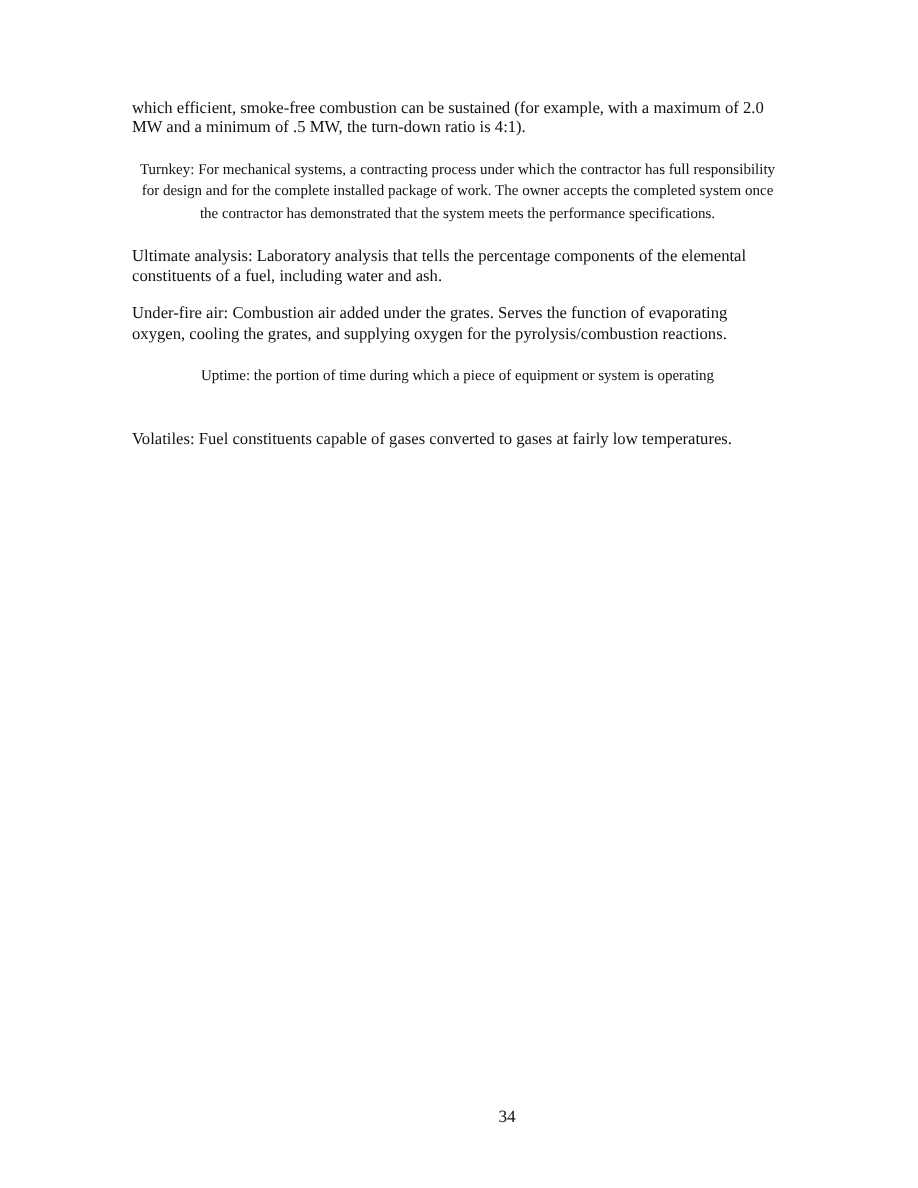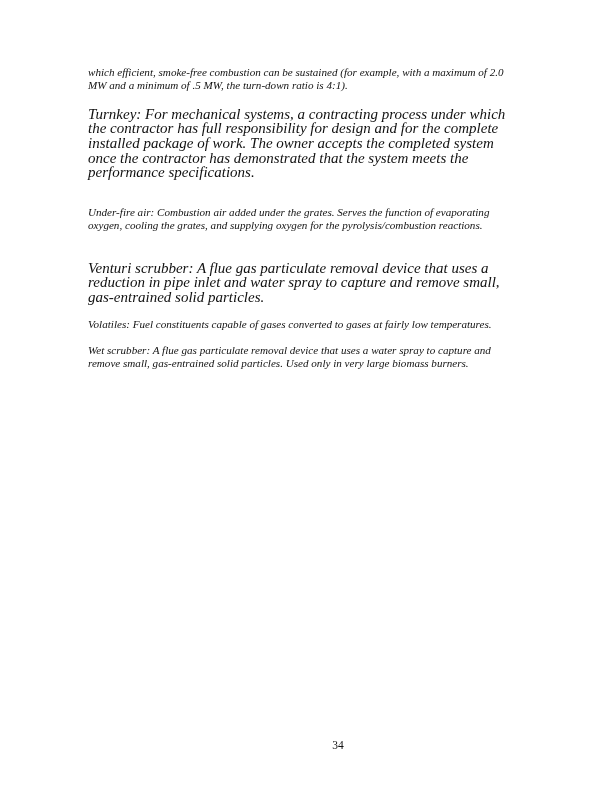--- a/index.html
+++ b/index.html
@@ -19,35 +19,35 @@
     font-family: "Liberation Serif", "DejaVu Serif", serif;
     color: #000000;
     -webkit-font-smoothing: antialiased;
   }
 
   .content {
     position: absolute;
     left: 88px;
     top: 66px;
     width: 434px;
-    font-style: italic;
   }
 
   
   .para {
     margin: 0 0 0 0;
     text-align: left;
     color: #111111;
     hyphens: none;
   }
 
   
   .para.lg {
-    font-size: 15px;
+    font-size: 10px;
     line-height: 14.6px;
+    text-align: center;
   }
 
   
   .para.sm {
     font-size: 11.1px;
     line-height: 13.4px;
   }
 
   
   .gap-lg { height: 14px; }
@@ -74,39 +74,39 @@
   <div class="content">
 
     <p class="para sm">which efficient, smoke-free combustion can be sustained (for example, with a maximum of 2.0 MW and a minimum of .5 MW, the turn-down ratio is 4:1).</p>
 
     <div class="gap-lg"></div>
 
     <p class="para lg">Turnkey: For mechanical systems, a contracting process under which the contractor has full responsibility for design and for the complete installed package of work. The owner accepts the completed system once the contractor has demonstrated that the system meets the performance specifications.</p>
 
     <div class="gap-lg"></div>
 
+    <p class="para sm">Ultimate analysis: Laboratory analysis that tells the percentage components of the elemental constituents of a fuel, including water and ash.</p>
 
     <div class="gap-sm"></div>
 
     <p class="para sm">Under-fire air: Combustion air added under the grates. Serves the function of evaporating oxygen, cooling the grates, and supplying oxygen for the pyrolysis/combustion reactions.</p>
 
     <div class="gap-lg"></div>
 
+    <p class="para lg">Uptime: the portion of time during which a piece of equipment or system is operating</p>
 
     <div class="gap-lg"></div>
 
-    <p class="para lg">Venturi scrubber: A flue gas particulate removal device that uses a reduction in pipe inlet and water spray to capture and remove small, gas-entrained solid particles.</p>
 
     <div class="gap-lg"></div>
 
     <p class="para sm">Volatiles: Fuel constituents capable of gases converted to gases at fairly low temperatures.</p>
 
     <div class="gap-sm"></div>
 
-    <p class="para sm">Wet scrubber: A flue gas particulate removal device that uses a water spray to capture and remove small, gas-entrained solid particles. Used only in very large biomass burners.</p>
 
     <div class="gap-sm"></div>
 
 
   </div>
 
   <div class="footer">34</div>
 
 </div>
 

